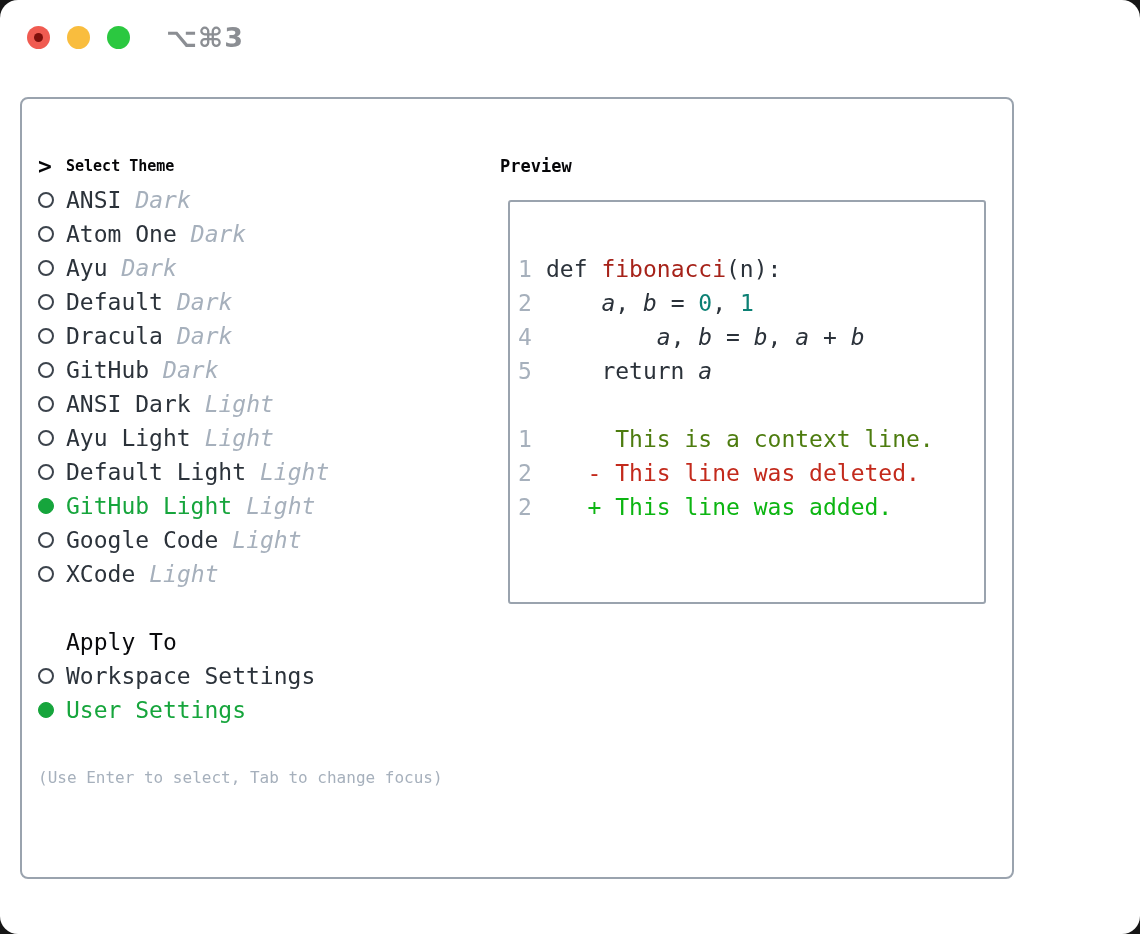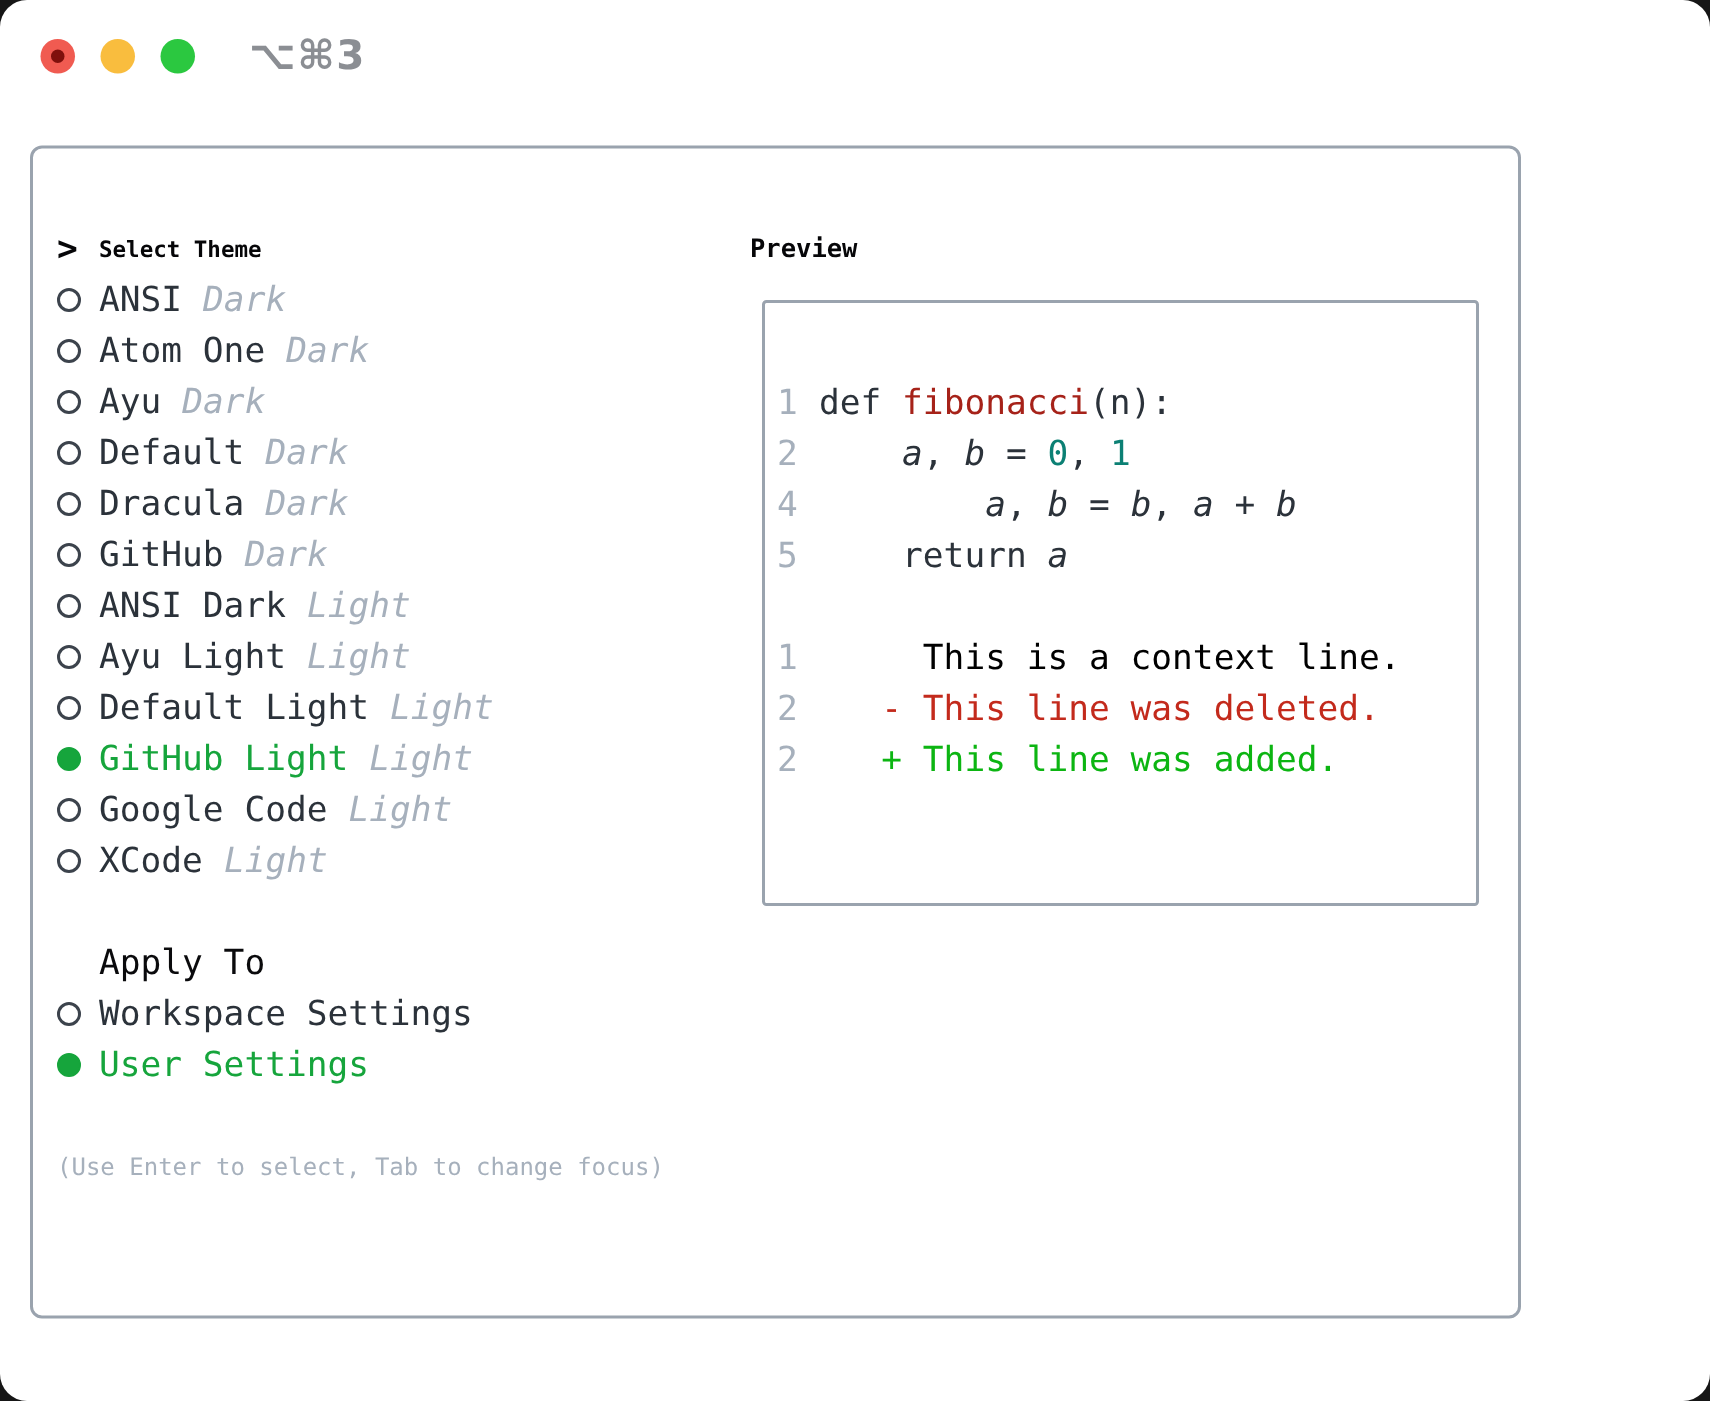--- a/index.html
+++ b/index.html
@@ -46,21 +46,21 @@
     border:2px solid #9aa3ae;border-radius:3px;box-sizing:border-box;
     padding-top:50px;overflow:hidden;background:#fff;
   }
   .code-line{height:34px;line-height:34px;font-size:23px;white-space:pre;padding-left:8px;}
   .ln{display:inline-block;width:28px;color:#a6b0bc;}
   .seg-plain{color:#2b323a;}
   .seg-function{color:#a62219;}
   .seg-number{color:#0c8074;}
   .seg-builtin{color:#1289cc;font-style:italic;}
   .seg-variable{color:#2b323a;font-style:italic;}
-  .seg-context{color:#000000;}
+  .seg-context{color:#4d7c0f;}
   .seg-deleted{color:#c32a1c;}
   .seg-added{color:#0cb512;}
 </style>
 </head>
 <body>
 
 <div class="window">
 
   <div class="titlebar">
     <div class="traffic">

